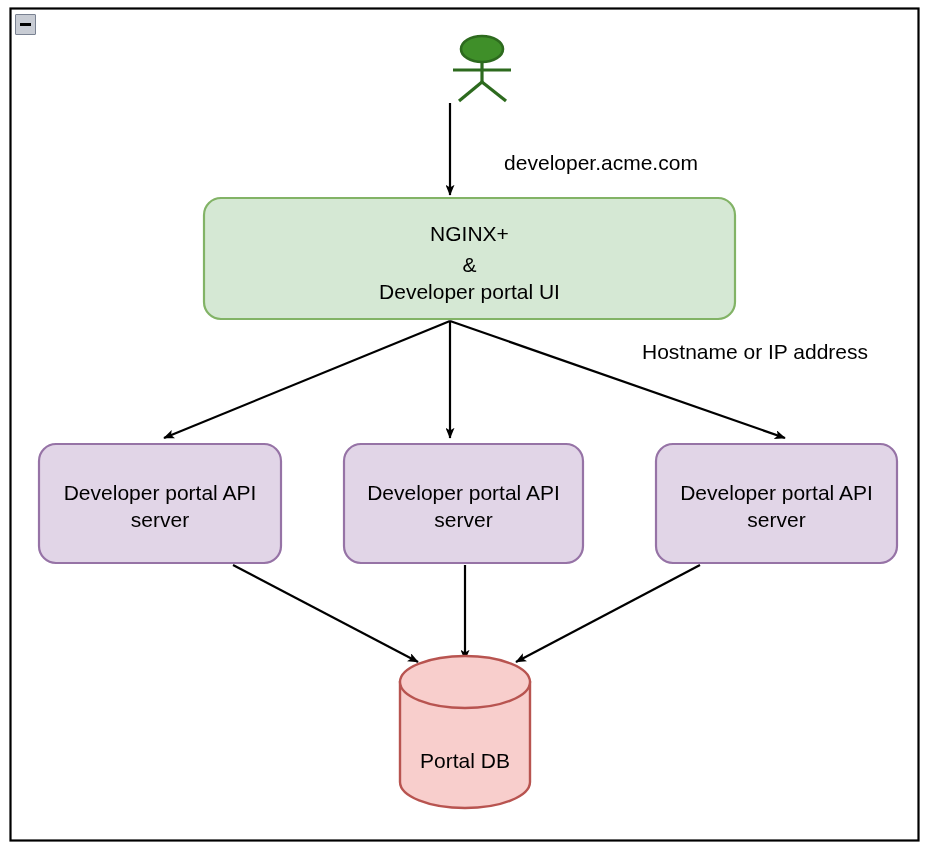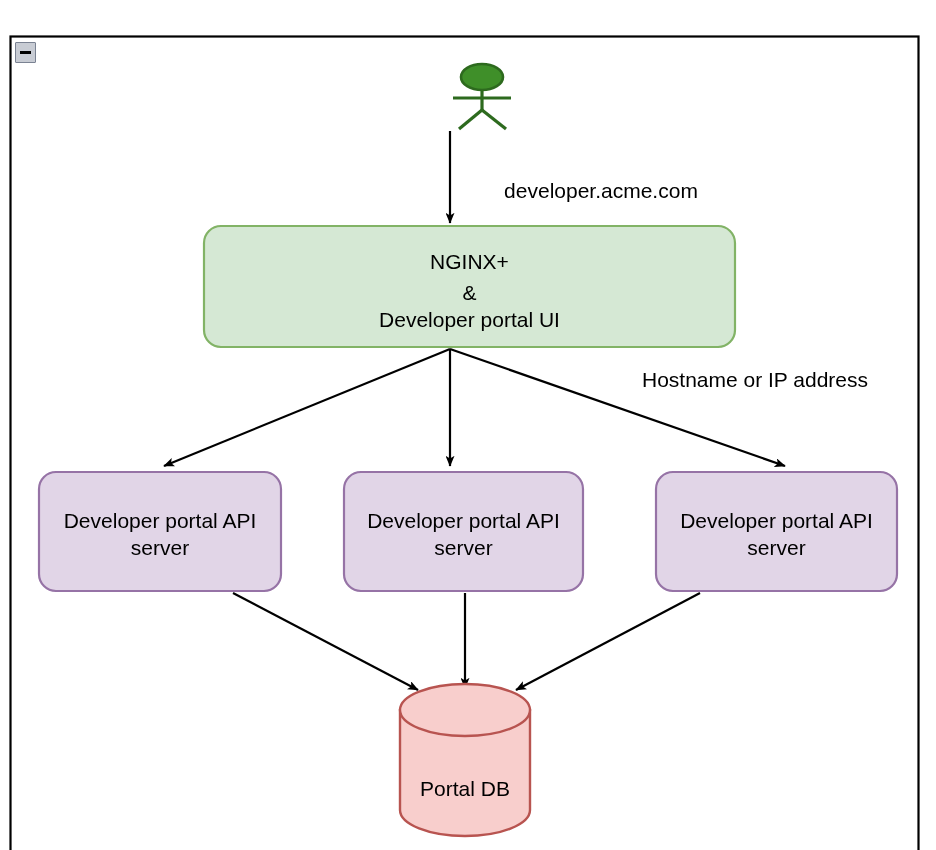--- a/index.html
+++ b/index.html
@@ -10,21 +10,20 @@
   body {
     width: 936px;
     height: 850px;
     font-family: "Liberation Sans", sans-serif;
     overflow: hidden;
   }
   #diagram-root {
     position: relative;
     width: 936px;
     height: 728px;
-    margin-top: 28px;
   }
   svg#diagram-canvas {
     position: absolute;
     top: 0;
     left: 0;
     width: 936px;
     height: 850px;
     display: block;
   }
   .node-label {

